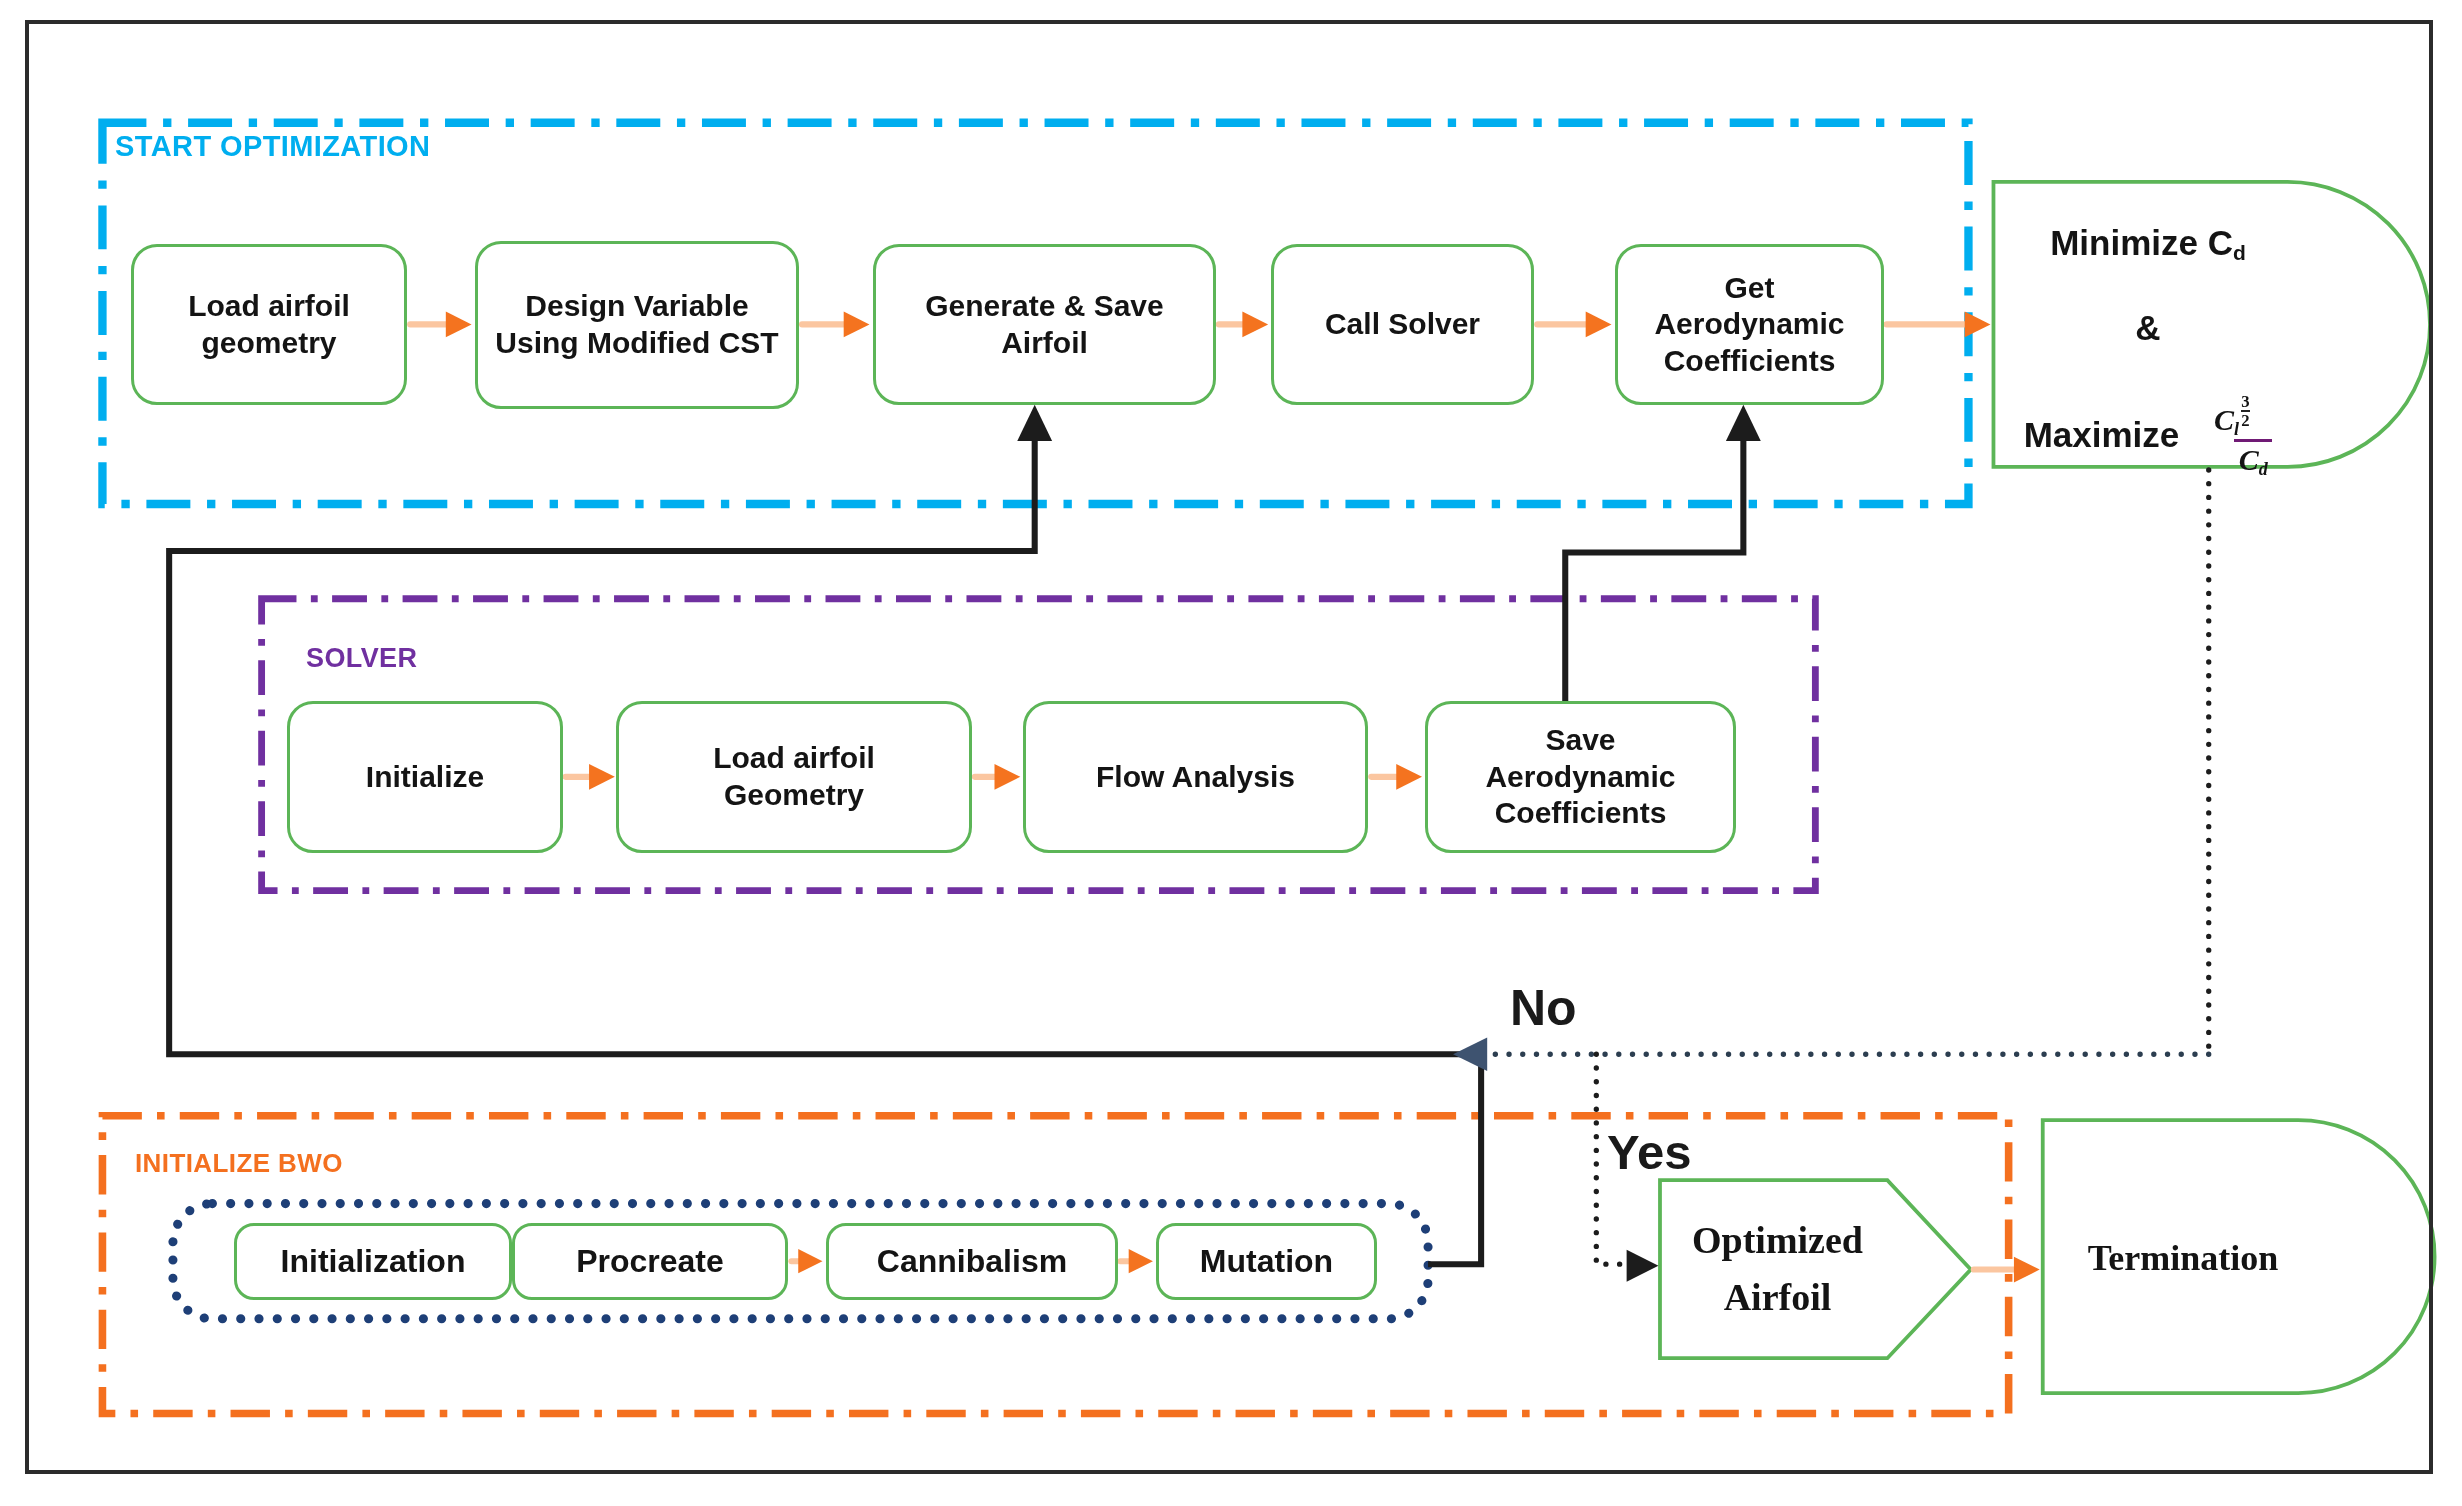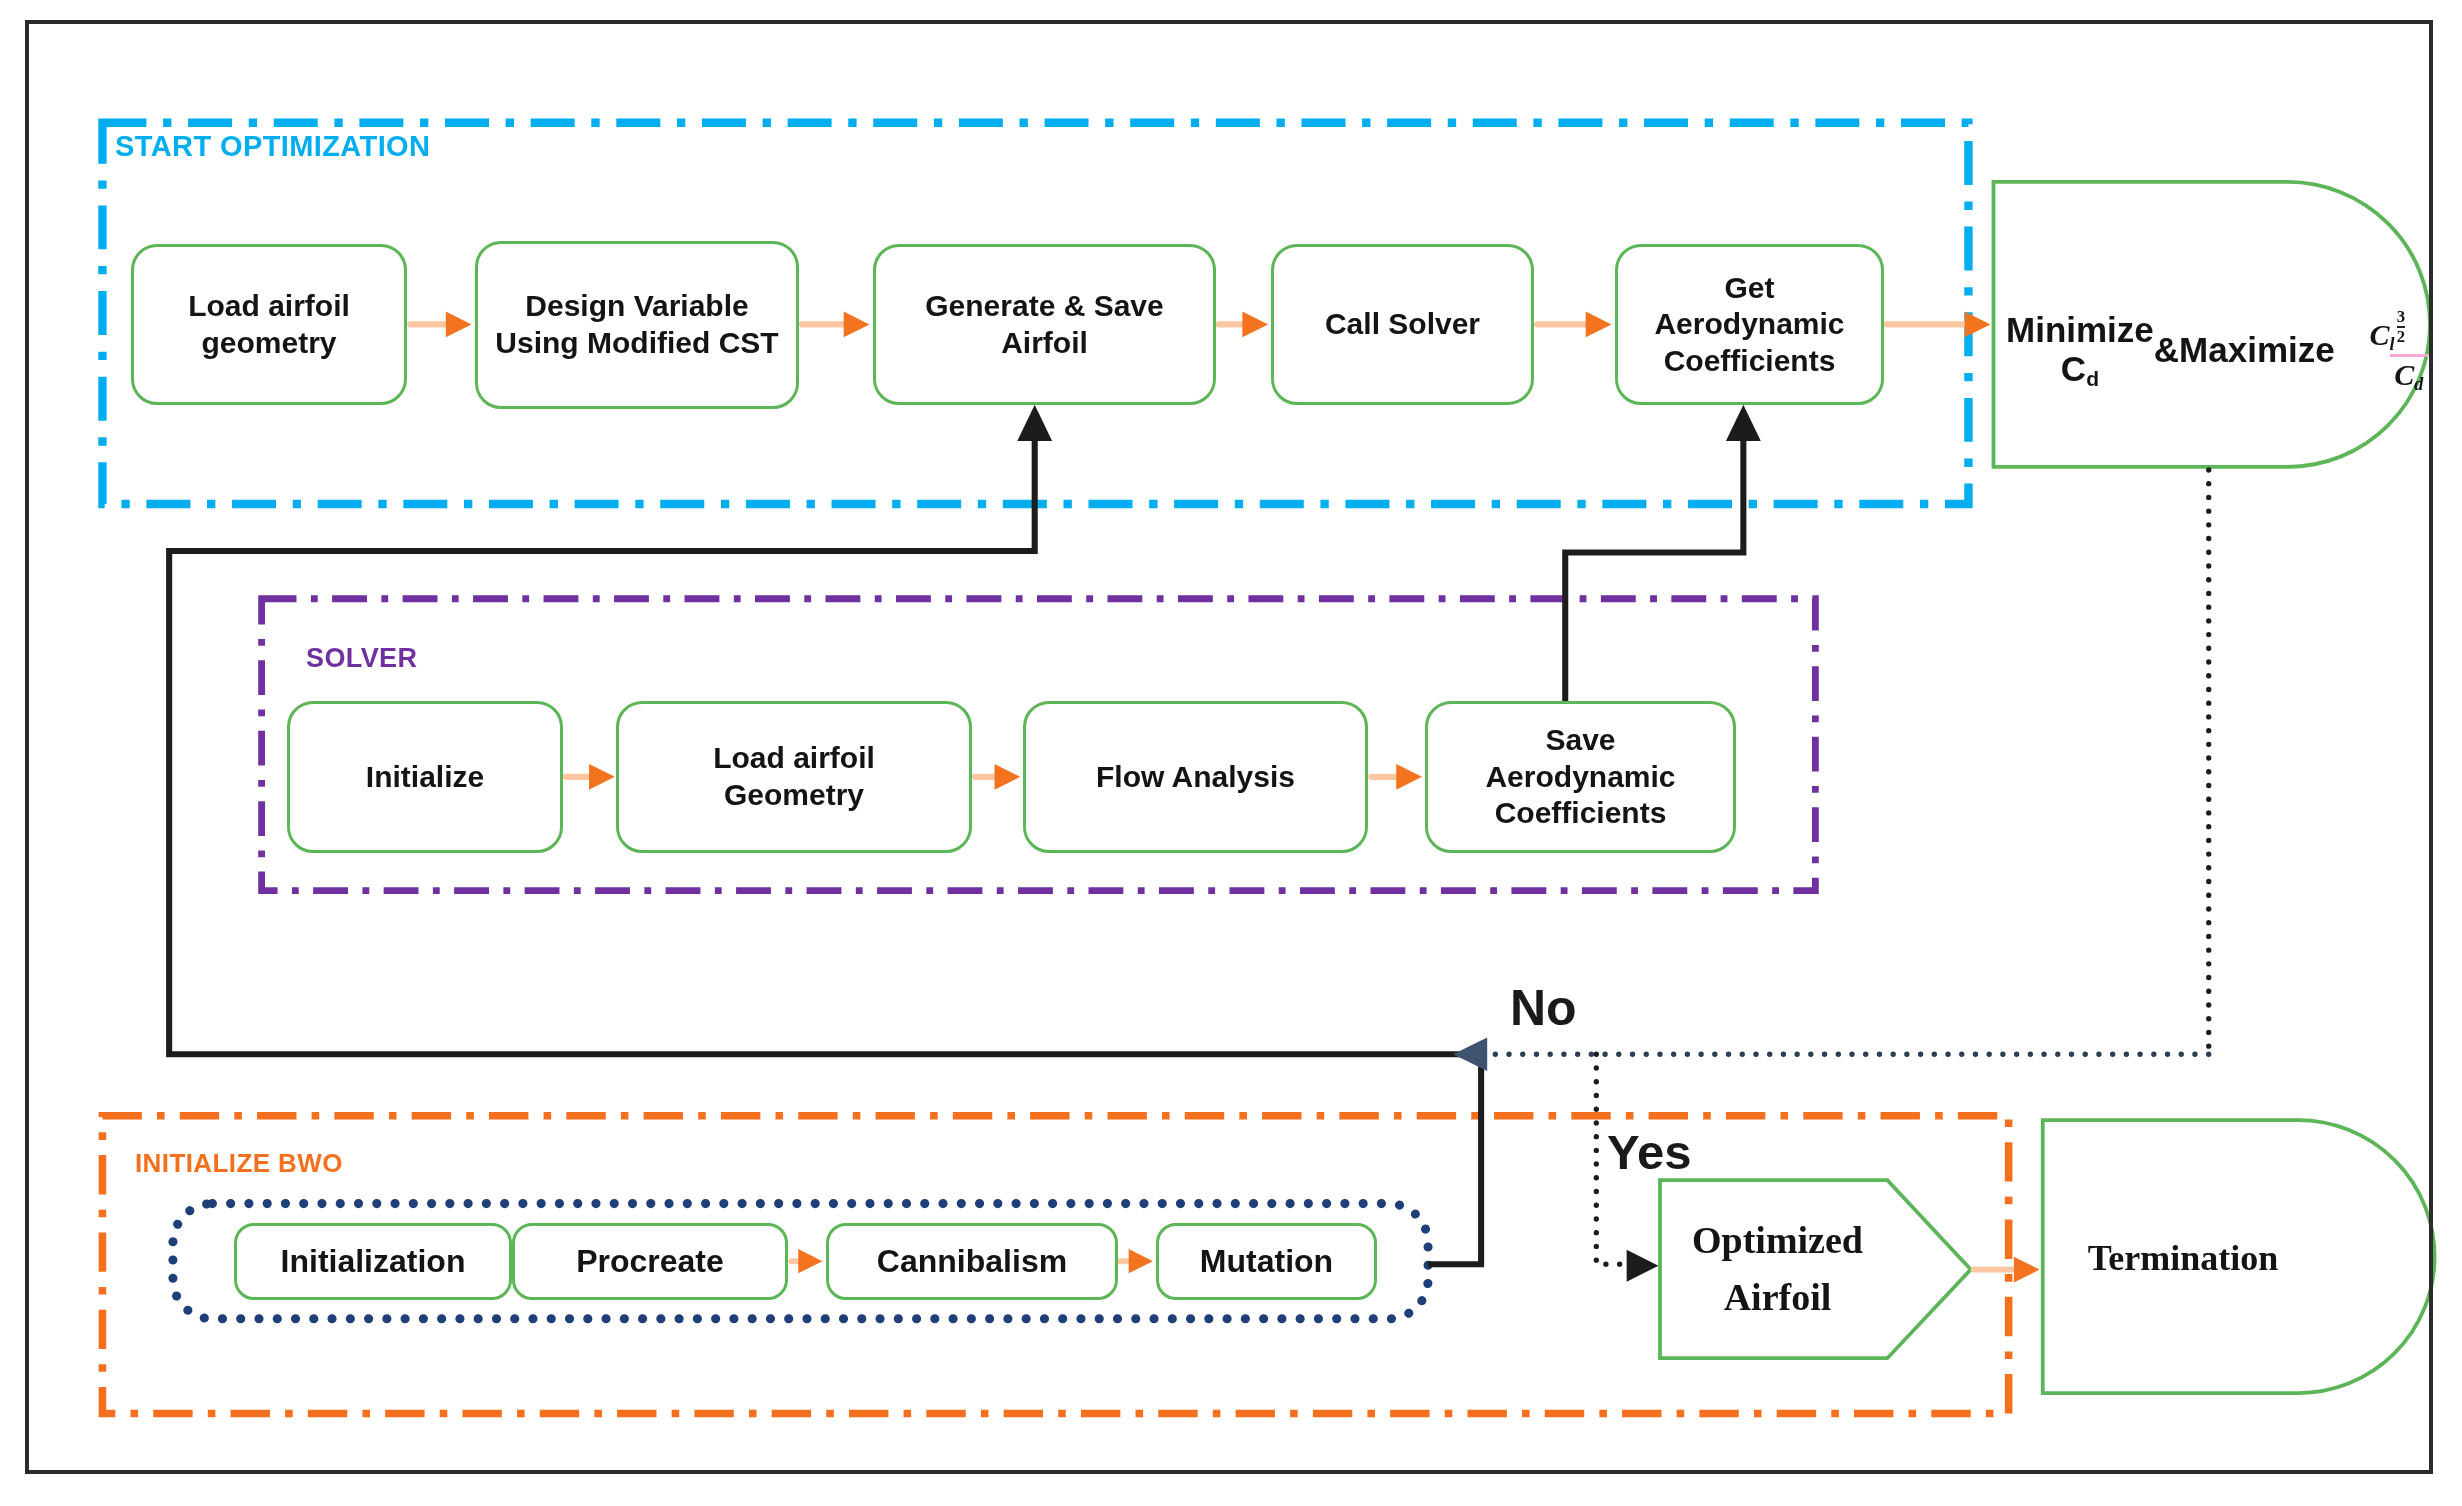--- a/index.html
+++ b/index.html
@@ -27,31 +27,31 @@
   #start-label{left:115px;top:130px;font-size:29px;color:#00aeef;}
   #solver-label{left:306px;top:643px;font-size:27px;color:#7030a0;text-align:right;}
   #bwo-label{left:135px;top:1148px;font-size:26px;color:#f4701f;}
 
   .decision-label{position:absolute;color:#1a1a1a;font-weight:600;}
   #no-label{left:1510px;top:979px;font-size:50px;}
   #yes-label{left:1607px;top:1124px;font-size:49px;}
 
   #objective-text{
     position:absolute;left:2006px;top:224px;width:284px;height:253px;
-    display:flex;flex-direction:row;align-items:center;justify-content:space-between;
+    display:flex;flex-direction:column;align-items:center;justify-content:space-between;
     font-size:35px;font-weight:700;color:#141414;text-align:center;line-height:1.1;
   }
   #objective-text sub{font-size:.6em;vertical-align:-4.5px;}
   .frac{
     display:inline-flex;flex-direction:column;align-items:center;vertical-align:middle;
     margin-left:12px;font-family:"Liberation Serif",serif;font-style:italic;
     font-size:30px;line-height:1.0;font-weight:700;text-align:center;
   }
   .frac .num{padding:0 3px 1.5px;}
-  .frac .den{border-top:3px solid #f9a8d4;padding:3px 4.5px 0;margin-left:43px;}
+  .frac .den{border-top:3px solid #701a75;padding:3px 4.5px 0;margin-left:43px;}
   .frac sub{font-size:.58em;vertical-align:-6px;}
   .exp{
     display:inline-flex;flex-direction:column;align-items:center;
     vertical-align:23px;margin-left:2.3px;font-size:16.7px;line-height:1.05;
     font-style:normal;font-family:"Liberation Serif",serif;
   }
   .exp .exp-den{border-top:2.3px solid #222;}
   .maximize-row{display:flex;align-items:center;justify-content:center;}
 
   .terminal-text{

